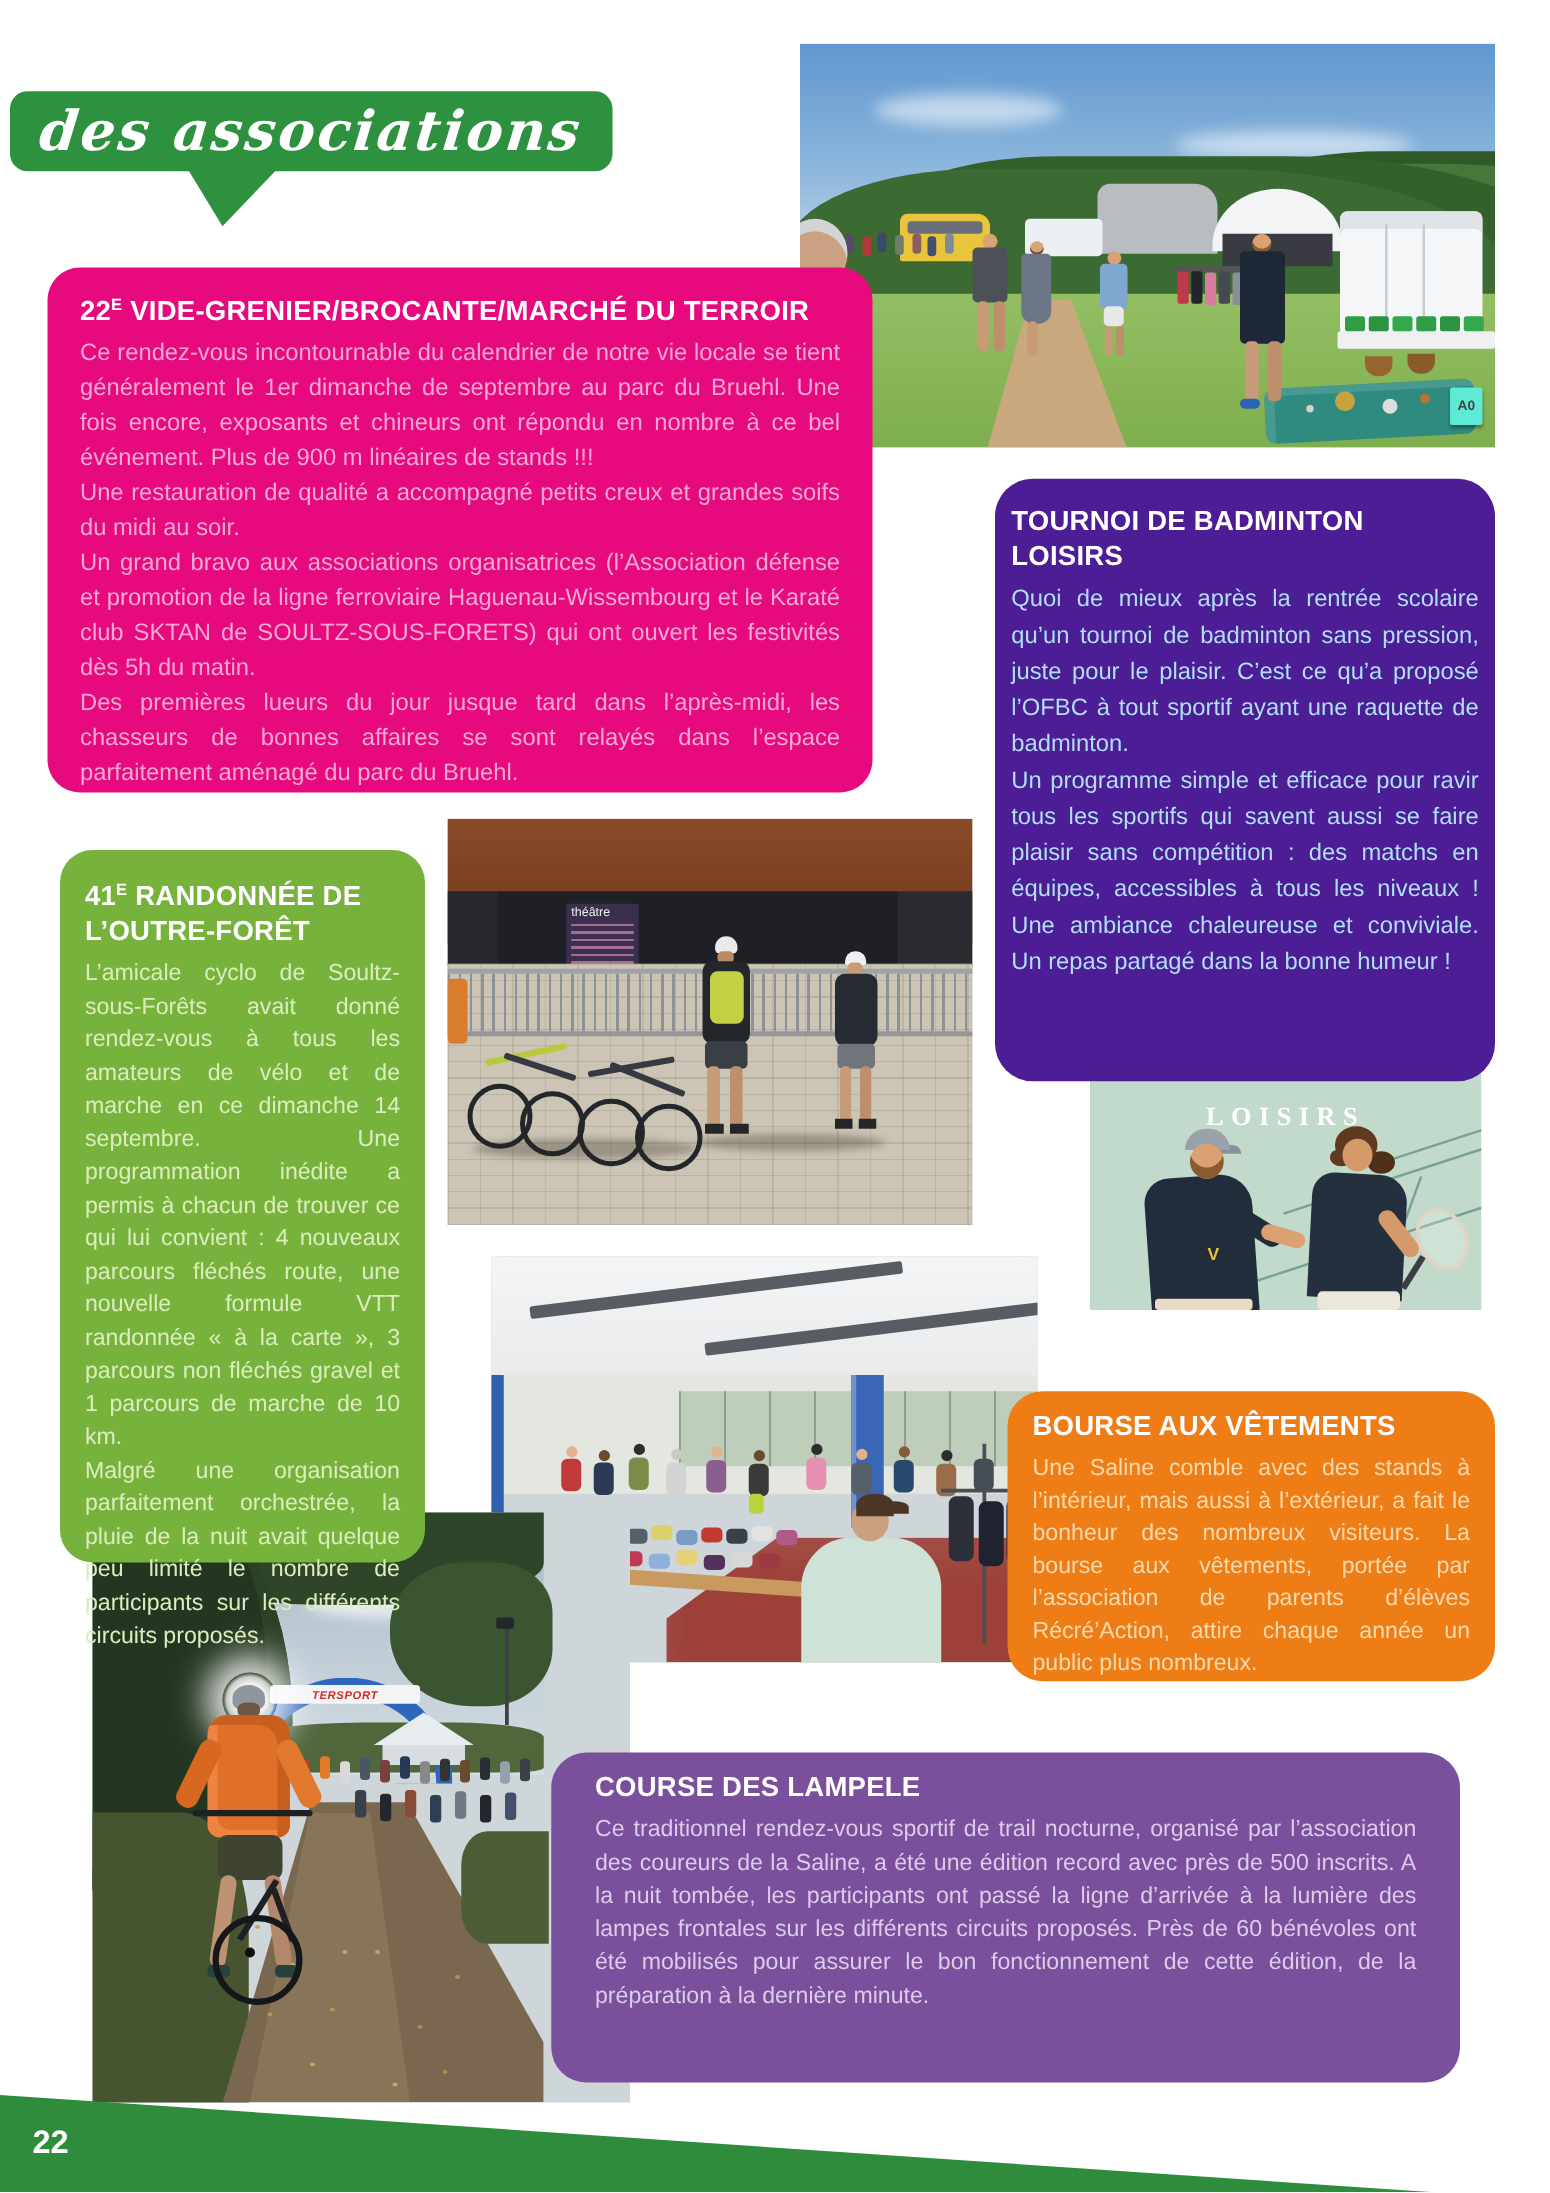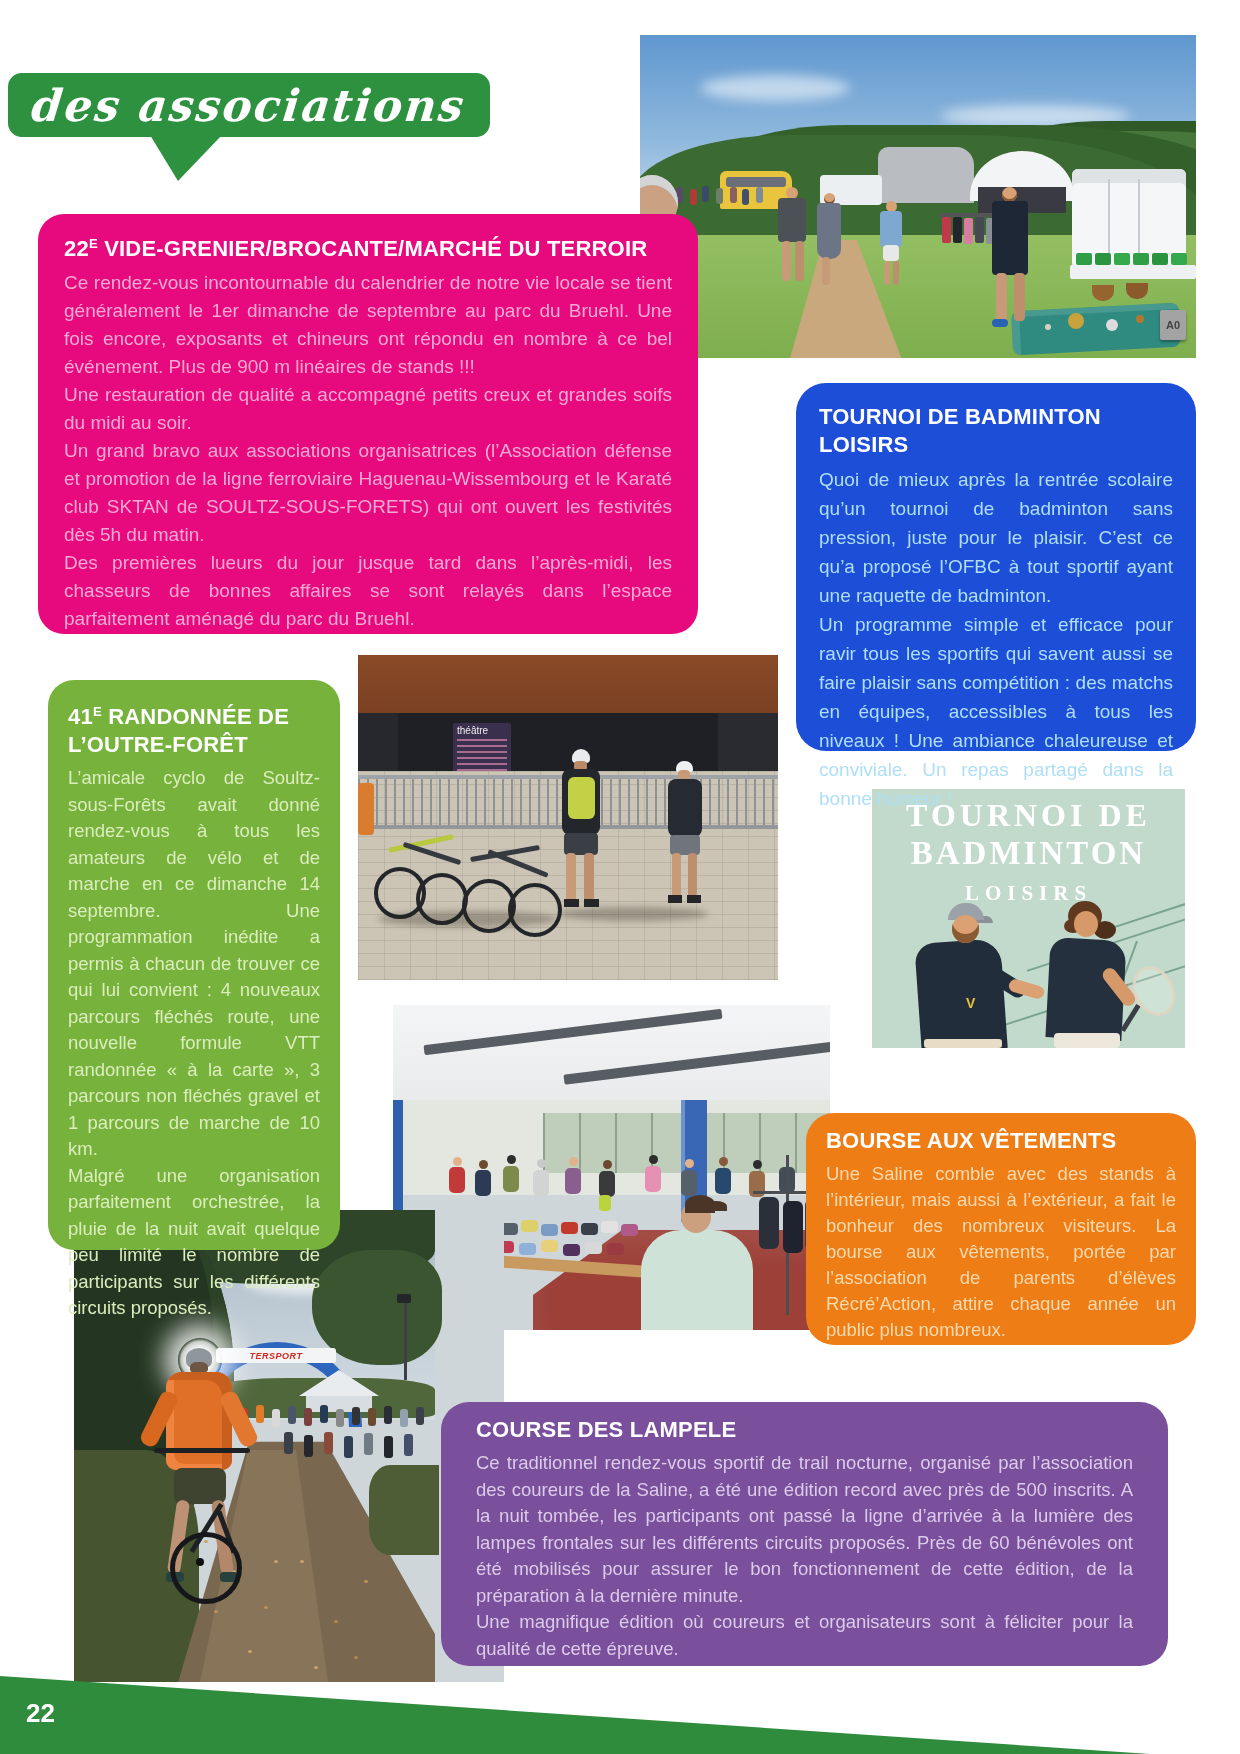--- a/index.html
+++ b/index.html
@@ -17,22 +17,22 @@
           border-right:44px solid transparent;border-top:46px solid #2e9140;}
 
   
   .card{position:absolute;color:#fff;z-index:5;}
   .card h2{margin:0 0 6px 0;font-size:22px;line-height:28px;letter-spacing:.2px;color:#fff;}
   .card h2 sup{font-size:60%;}
   .card p{margin:0;text-align:justify;}
   .card-pink{left:38px;top:214px;width:660px;height:420px;background:#e60a7e;border-radius:26px;
              padding:16px 26px;box-sizing:border-box;}
   .card-pink p{color:#f7a9d3;font-size:19px;line-height:28px;}
-  .card-blue{left:796px;top:383px;width:400px;height:368px;background:#1d4ed8;border-radius:30px;
-             padding:20px 23px;box-sizing:border-box;}
+  .card-blue{left:796px;top:383px;width:400px;height:482px;background:#4c1d95;border-radius:30px;
+             padding:20px 13px;box-sizing:border-box;}
   .card-blue p{color:#aedff6;font-size:19px;line-height:29px;}
   .card-green{left:48px;top:680px;width:292px;height:570px;background:#77b23c;border-radius:26px;
              padding:18px 20px;box-sizing:border-box;}
   .card-green p{color:#dcedbd;font-size:18.5px;line-height:26.5px;}
   .card-orange{left:806px;top:1113px;width:390px;height:232px;background:#ef7d15;border-radius:28px;
              padding:14px 20px;box-sizing:border-box;}
   .card-orange p{color:#fbd9ae;font-size:18.5px;line-height:26px;}
   .card-purple{left:441px;top:1402px;width:727px;height:264px;background:#7a4f9c;border-radius:28px;
              padding:14px 35px;box-sizing:border-box;}
   .card-purple p{color:#dccbe9;font-size:18.5px;line-height:26.5px;}
@@ -71,21 +71,21 @@
      box-shadow:inset 8px 6px 0 rgba(255,255,255,.12);}
   .mk-items{left:428px;top:278px;width:16px;height:16px;background:#c8a23c;border-radius:50%;
      box-shadow:36px 4px 0 -2px #ddd,64px -2px 0 -4px #b3762f,-28px 6px 0 -5px #d8cfc0;}
   .mk-basket{left:452px;top:250px;width:22px;height:16px;background:#96642f;border-radius:0 0 10px 10px;
      box-shadow:34px -2px 0 #8a5a2a;}
   .mk-person{position:absolute;}
   .mk-head{position:absolute;border-radius:50%;background:#d9a274;}
   .mk-body{position:absolute;border-radius:4px;}
   .mk-crowd{left:36px;top:152px;width:7px;height:16px;background:#5a4a6a;border-radius:3px;
      box-shadow:14px 2px 0 #b03a3a,26px -1px 0 #3a4a68,40px 1px 0 #6f7d6a,54px 0 0 #8a5f5f,66px 2px 0 #44506b,80px 0 0 #7d8b97;}
-  .mk-sign{left:520px;top:275px;width:26px;height:30px;background:#a3a3a3;border-radius:2px;
+  .mk-sign{left:520px;top:275px;width:26px;height:30px;background:#5eead4;border-radius:2px;
      display:flex;align-items:center;justify-content:center;font-size:11px;font-weight:bold;color:#444;
      box-shadow:0 2px 3px rgba(0,0,0,.35);}
 
   
   .ph-cyclists{left:358px;top:655px;width:420px;height:325px;}
   .cy-building{left:0;top:0;width:420px;height:100px;background:linear-gradient(180deg,#8a4a28,#6f3a1e);}
   .cy-windows{left:0;top:58px;width:420px;height:60px;background:#1e2026;
      box-shadow:inset 40px 0 0 rgba(255,255,255,.04),inset -60px 0 0 rgba(255,255,255,.05);}
   .cy-poster{left:95px;top:68px;width:58px;height:68px;background:#3b2f4e;border-radius:2px;
      color:#eee;font-size:10px;padding:3px 4px;box-sizing:border-box;line-height:10px;}
@@ -435,19 +435,18 @@
       <div class="abs tr-frame1"></div>
       <div class="abs tr-frame2"></div>
       <div class="abs tr-wheel-f"></div>
       <div class="abs tr-wheel-hub"></div>
     </div>
   </div>
 
   <div class="card card-purple">
     <h2>COURSE DES LAMPELE</h2>
     <p>Ce traditionnel rendez-vous sportif de trail nocturne, organisé par l’association des coureurs de la Saline, a été une édition record avec près de 500 inscrits. A la nuit tombée, les participants ont passé la ligne d’arrivée à la lumière des lampes frontales sur les différents circuits proposés. Près de 60 bénévoles ont été mobilisés pour assurer le bon fonctionnement de cette édition, de la préparation à la dernière minute.</p>
-    <p>Une magnifique édition où coureurs et organisateurs sont à féliciter pour la qualité de cette épreuve.</p>
   </div>
 
   <div class="abs band"></div>
   <div class="abs pagenum">22</div>
 
 </div>
 
 </body></html>

